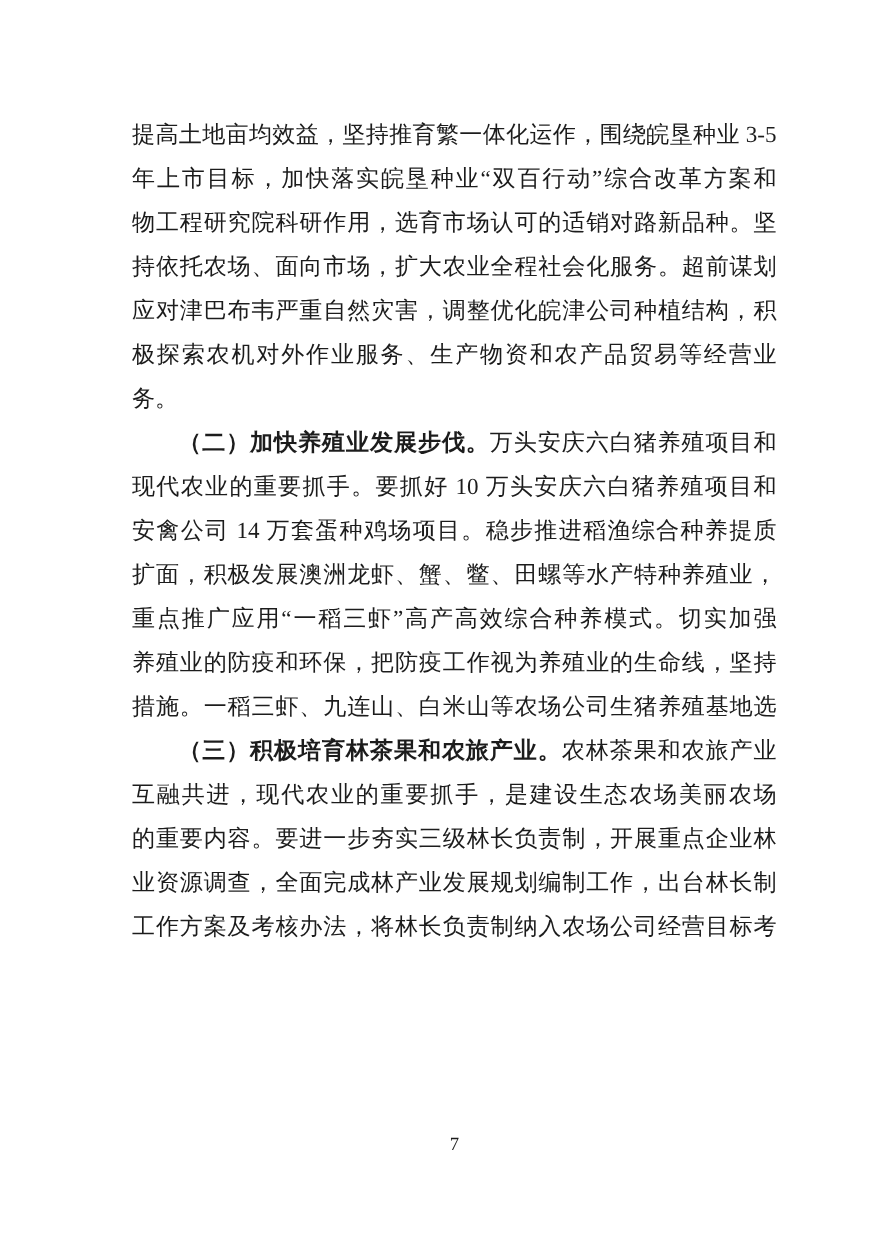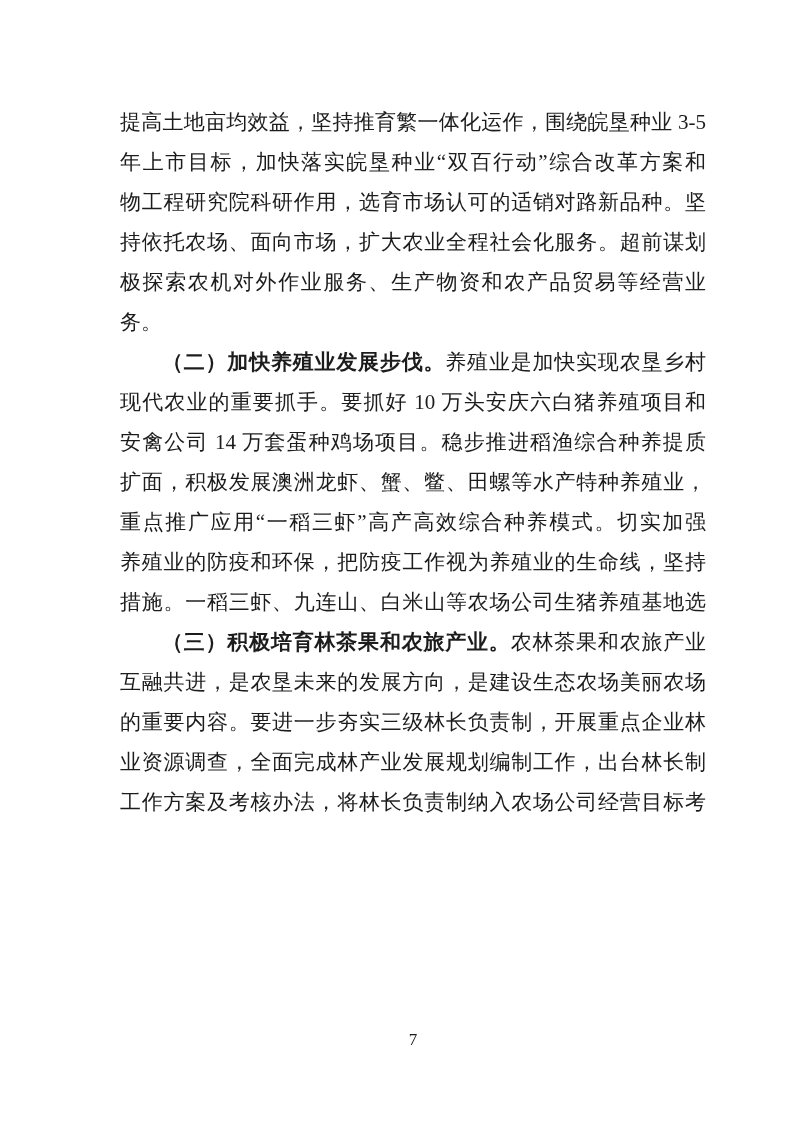--- a/index.html
+++ b/index.html
@@ -57,29 +57,30 @@
 </style>
 </head>
 <body>
 
 <div class="doc-page">
   <main class="text-block">
       <div class="line fill"><span>提高土地亩均效益，坚持推育繁一体化运作，围绕皖垦种业 3-5</span></div>
       <div class="line fill"><span>年上市目标，加快落实皖垦种业“双百行动”综合改革方案和</span></div>
       <div class="line fill"><span>物工程研究院科研作用，选育市场认可的适销对路新品种。坚</span></div>
       <div class="line fill"><span>持依托农场、面向市场，扩大农业全程社会化服务。超前谋划</span></div>
+      <div class="line fill"><span>应对津巴布韦严重自然灾害，调整优化皖津公司种植结构，积</span></div>
       <div class="line fill"><span>极探索农机对外作业服务、生产物资和农产品贸易等经营业</span></div>
       <div class="line"><span>务。</span></div>
-      <div class="line fill indent"><span class="bold">（二）加快养殖业发展步伐。</span><span>养殖业是加快实现农垦乡村</span></div>
+      <div class="line fill indent"><span class="bold">（二）加快养殖业发展步伐。</span><span>万头安庆六白猪养殖项目和</span></div>
       <div class="line fill"><span>现代农业的重要抓手。要抓好 10 万头安庆六白猪养殖项目和</span></div>
       <div class="line fill"><span>安禽公司 14 万套蛋种鸡场项目。稳步推进稻渔综合种养提质</span></div>
       <div class="line fill"><span>扩面，积极发展澳洲龙虾、蟹、鳖、田螺等水产特种养殖业，</span></div>
       <div class="line fill"><span>重点推广应用“一稻三虾”高产高效综合种养模式。切实加强</span></div>
       <div class="line fill"><span>养殖业的防疫和环保，把防疫工作视为养殖业的生命线，坚持</span></div>
       <div class="line fill"><span>措施。一稻三虾、九连山、白米山等农场公司生猪养殖基地选</span></div>
       <div class="line fill indent"><span class="bold">（三）积极培育林茶果和农旅产业。</span><span>农林茶果和农旅产业</span></div>
-      <div class="line fill"><span>互融共进，是农垦未来的发展方向，是建设生态农场美丽农场</span></div>
+      <div class="line fill"><span>互融共进，现代农业的重要抓手，是建设生态农场美丽农场</span></div>
       <div class="line fill"><span>的重要内容。要进一步夯实三级林长负责制，开展重点企业林</span></div>
       <div class="line fill"><span>业资源调查，全面完成林产业发展规划编制工作，出台林长制</span></div>
       <div class="line fill"><span>工作方案及考核办法，将林长负责制纳入农场公司经营目标考</span></div>
     </main>
   <footer class="page-number">7</footer>
 </div>
 
 </body></html>

